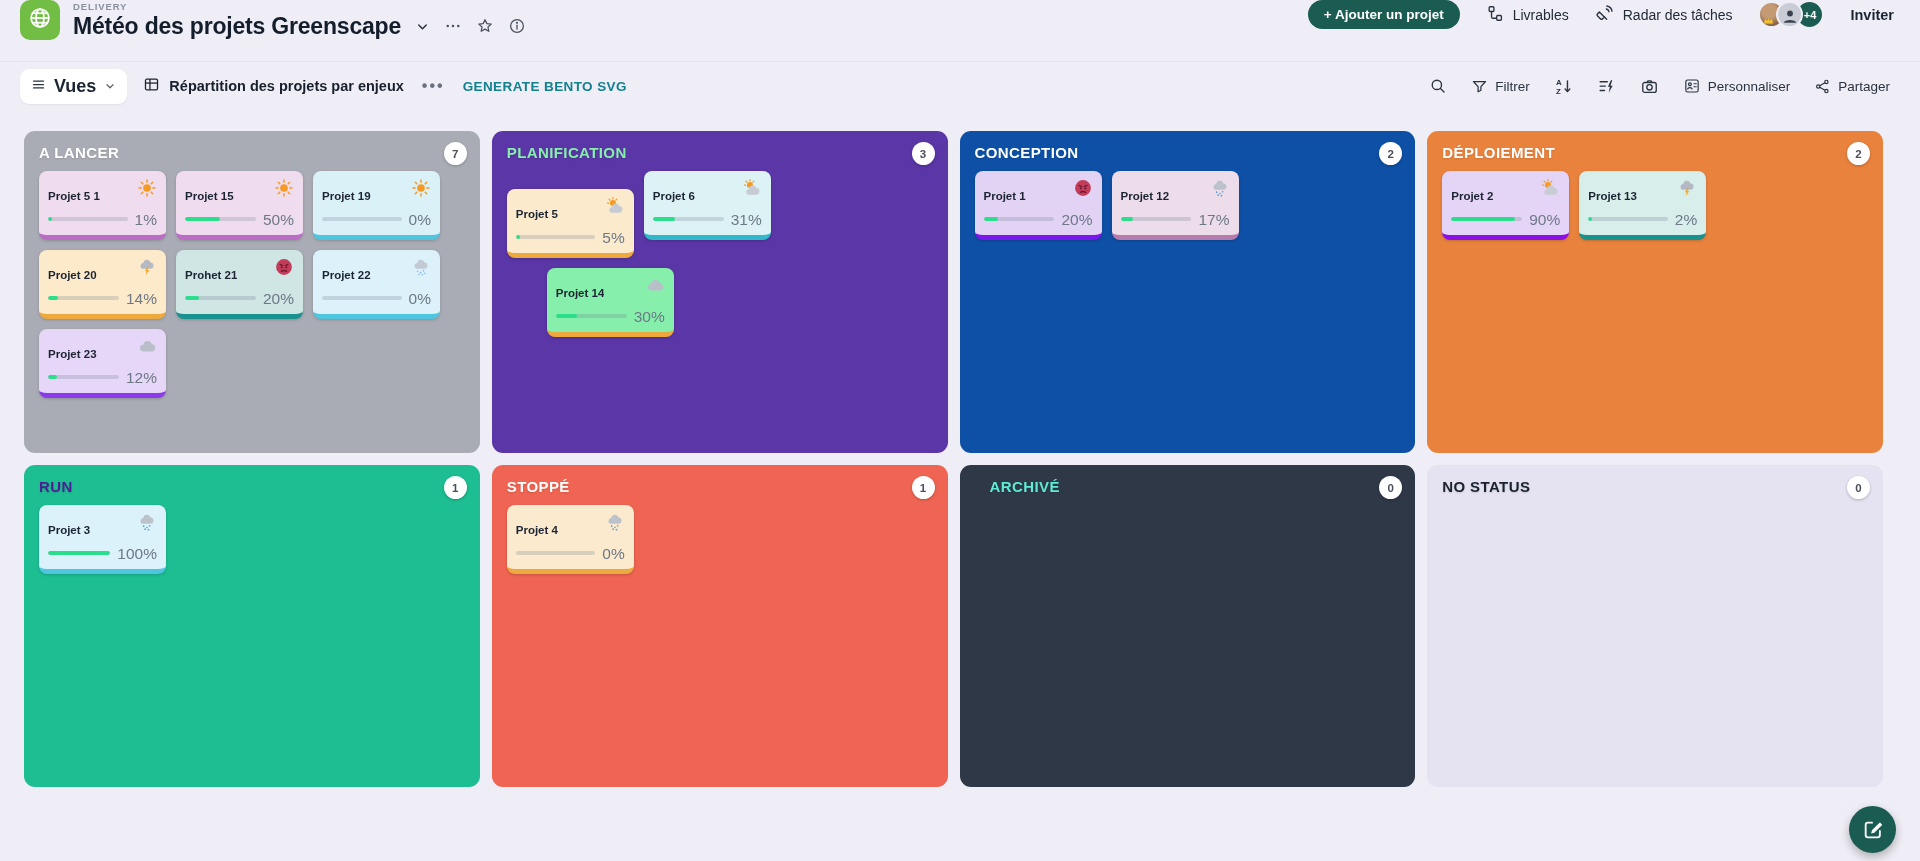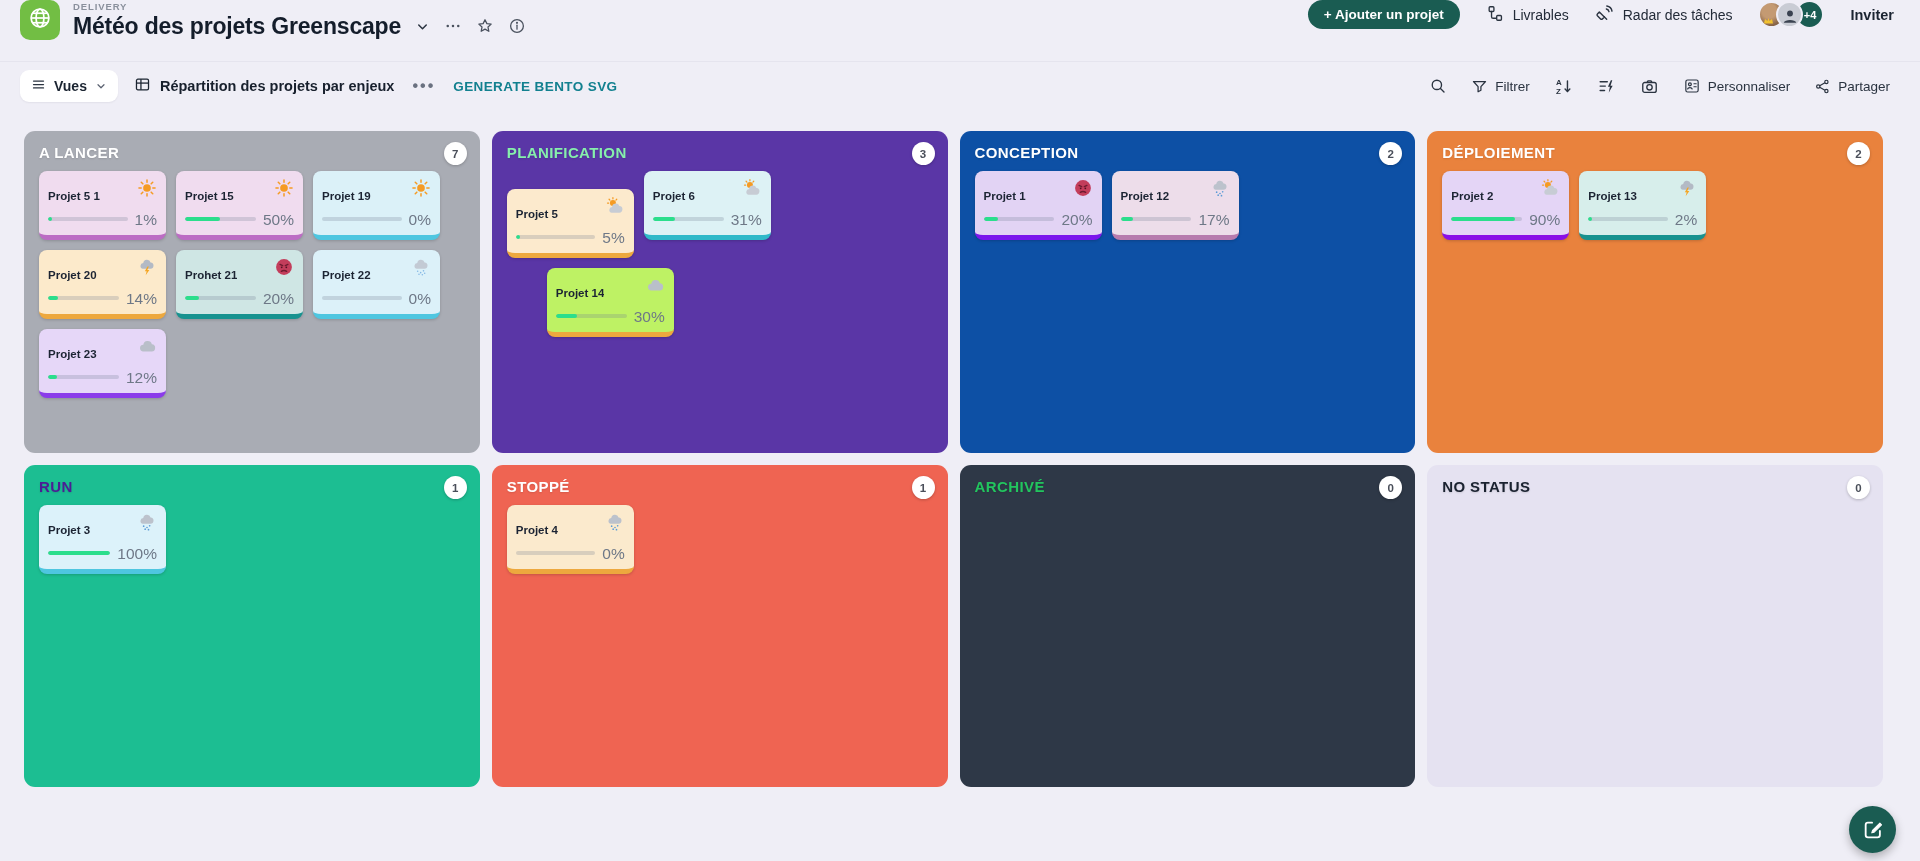--- a/index.html
+++ b/index.html
@@ -44,21 +44,21 @@
     display:flex; align-items:center; justify-content:center; font-size:11px; font-weight:700;
     margin-left:-8px; border:2px solid #EFEEF6;
   }
   .invite-label { font-size:14.5px; font-weight:600; color:#1B2431; cursor:pointer; }
 
   
   .toolbar { height:48px; display:flex; align-items:center; justify-content:space-between; padding:0 30px 0 20px; }
   .toolbar-left { display:flex; align-items:center; gap:16px; }
   .views-pill {
     background:#fff; border-radius:9px; padding:7px 11px; display:flex; align-items:center; gap:8px;
-    font-size:14px; font-weight:600; color:#1B2431; cursor:pointer; box-shadow:0 1px 2px rgba(20,25,40,.06);
+    font-size:18px; font-weight:600; color:#1B2431; cursor:pointer; box-shadow:0 1px 2px rgba(20,25,40,.06);
   }
   .current-view { display:flex; align-items:center; gap:9px; font-size:14.5px; font-weight:700; color:#18202D; cursor:pointer; }
   .dots { color:#6A7180; font-size:16px; letter-spacing:2px; font-weight:700; cursor:pointer; padding:0 2px; }
   .generate-link { font-size:13.5px; font-weight:600; letter-spacing:.4px; color:#12808F; cursor:pointer; white-space:nowrap; }
   .toolbar-right { display:flex; align-items:center; gap:24px; }
   .tool-item { display:flex; align-items:center; gap:7px; font-size:13.5px; font-weight:500; color:#2A3340; cursor:pointer; white-space:nowrap; }
 
   
   .board {
     display:grid; grid-template-columns:repeat(4,1fr); grid-auto-rows:322px;
@@ -475,21 +475,21 @@
                   <path d="M8 20a3.4 3.4 0 0 1 .5-6.75A4.5 4.5 0 0 1 17.2 12 3.2 3.2 0 0 1 16.6 20Z" fill="#C7CCD4"></path>
                 </svg></span>
             </div>
             <div class="card-bottom">
               <div class="progress-track">
                 <div class="progress-fill" style="width: 31%; min-width: 4px; background: rgb(43, 222, 140);"></div>
               </div>
               <span class="percent-label">31%</span>
             </div>
           </div>
-          <div class="card" style="background: #bef264; border-bottom: 5px solid rgb(237, 168, 62); margin-left: 40px;">
+          <div class="card" style="background: #86efac; border-bottom: 5px solid rgb(237, 168, 62); margin-left: 40px;">
             <div class="card-top">
               <span class="card-title">Projet 14</span>
               <span><svg width="20" height="20" viewBox="0 0 24 24">
                   <path d="M7 18.5a4 4 0 0 1 .6-7.95A5.2 5.2 0 0 1 17.8 9.8 3.9 3.9 0 0 1 17 18.5Z" fill="#B9BFC9"></path>
                 </svg></span>
             </div>
             <div class="card-bottom">
               <div class="progress-track">
                 <div class="progress-fill" style="width: 30%; min-width: 4px; background: rgb(43, 222, 140);"></div>
               </div>
@@ -634,21 +634,21 @@
                 </svg></span>
             </div>
             <div class="card-bottom">
               <div class="progress-track"></div>
               <span class="percent-label">0%</span>
             </div>
           </div>
         </div>
       </div>
       <div class="column" style="background: rgb(46, 56, 71);">
-        <div class="column-title" style="color: #22c55e;">ARCHIVÉ</div>
+        <div class="column-title" style="color: #5eead4; margin-left: 15px;">ARCHIVÉ</div>
         <div class="column-badge">0</div>
         <div class="cards"></div>
       </div>
       <div class="column" style="background: rgb(229, 226, 241);">
         <div class="column-title" style="color: rgb(26, 34, 48);">NO STATUS</div>
         <div class="column-badge">0</div>
         <div class="cards"></div>
       </div>
     </div>
 

